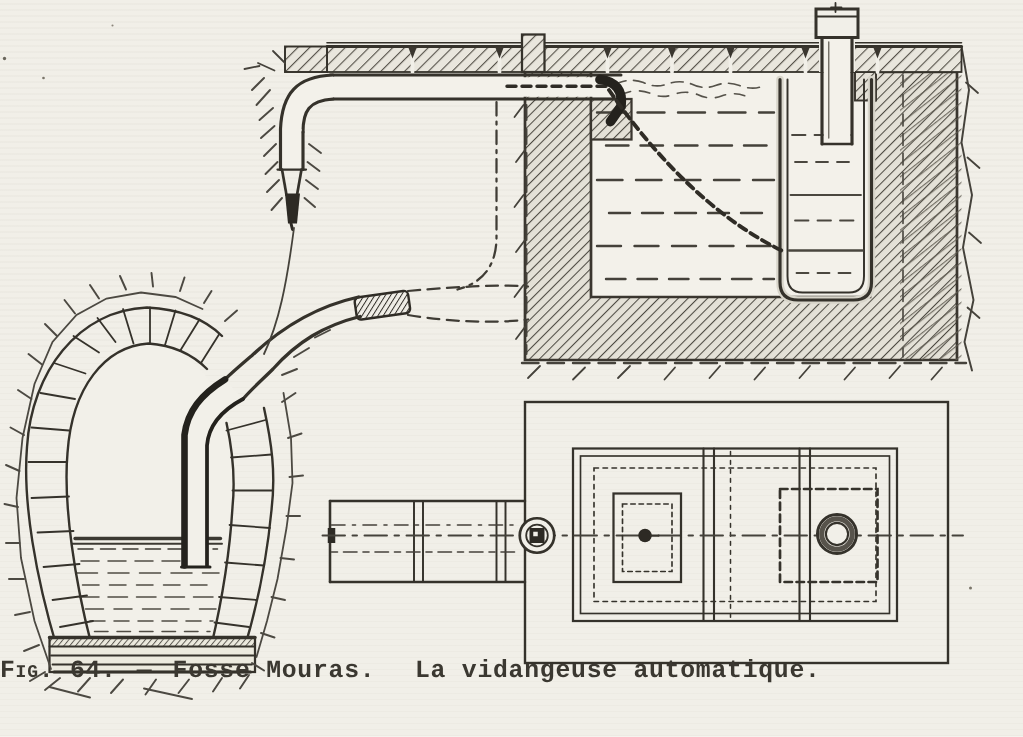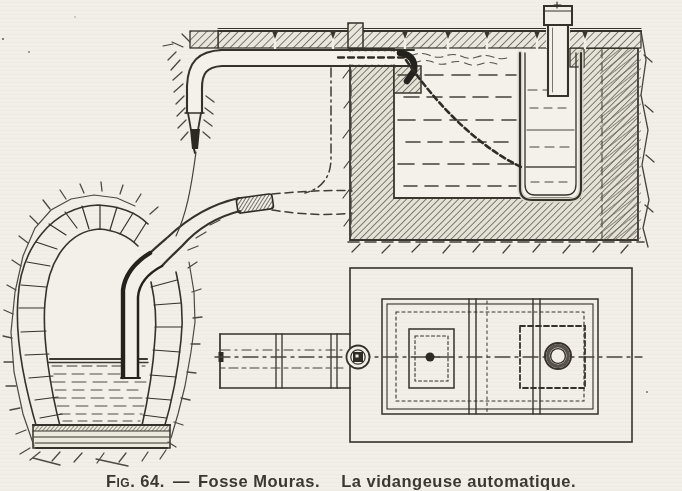--- a/index.html
+++ b/index.html
@@ -7,28 +7,27 @@
     position:relative;
     width:682px;height:491px;
     background:#f1efe8;
     background-image:repeating-linear-gradient(0deg, rgba(120,114,98,0.035) 0 1px, transparent 1px 4px);
     overflow:hidden;
     font-family:"Liberation Serif", serif;
   }
   svg{position:absolute;top:0;left:0;}
   .caption{
     position:absolute;
-    left:0;right:0;top:470px;
-    text-align:center;
+    left:0;right:0;top:436px;
     color:#3b3831;
     font-size:16.5px;
     font-weight:bold;
     letter-spacing:0.5px;
     line-height:22px;
-    font-family:Liberation Sans, sans-serif;
+    font-family:Liberation Mono, monospace;
   }
   .caption .fig{font-variant:small-caps;}
   .caption .sep{margin:0 3px;}
   .caption .sub{margin-left:16px;}
 </style>
 </head>
 <body>
 
 <div class="page">
 

